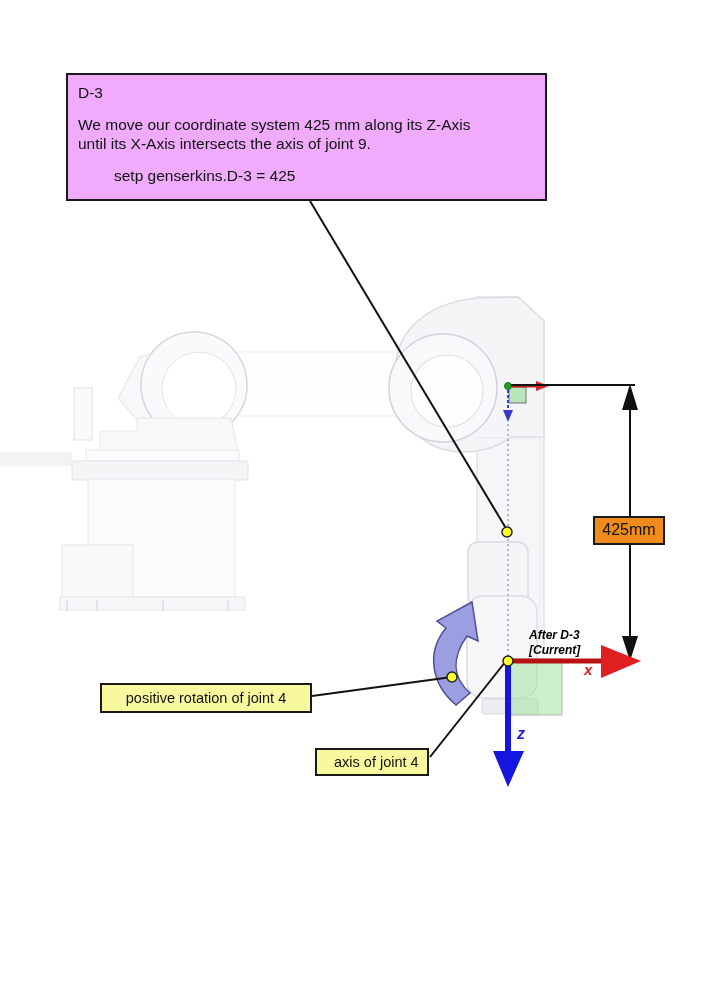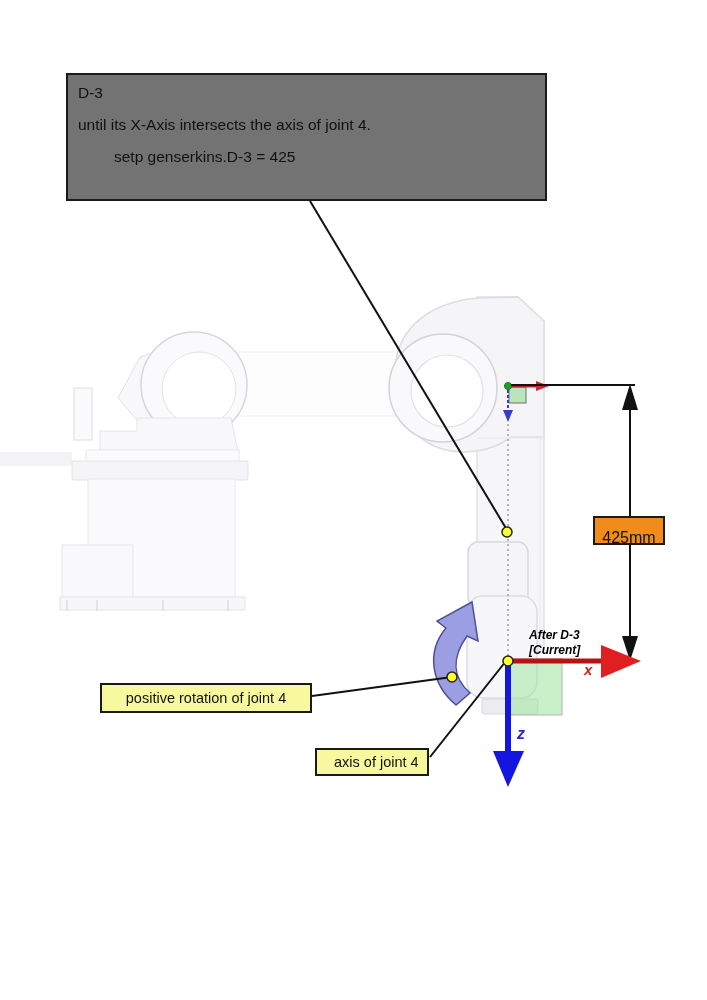--- a/index.html
+++ b/index.html
@@ -4,39 +4,39 @@
 <style>
   html,body { margin:0; padding:0; }
   body {
     width:707px; height:1000px; background:#ffffff; position:relative;
     font-family:"Liberation Sans", sans-serif; overflow:hidden; color:#111;
   }
   svg.scene { position:absolute; left:0; top:0; }
 
   .note-box {
     position:absolute; left:66px; top:73px; width:481px; height:128px;
-    background:#737373; border:2px solid #1a1a1a; box-sizing:border-box;
+    background:#f0abfc; border:2px solid #1a1a1a; box-sizing:border-box;
     padding:8px 10px; font-size:15.5px;
   }
   .note-line { line-height:19px; white-space:nowrap; }
   .note-title { margin-bottom:13px; }
   .note-code  { margin-top:13px;margin-left:36px; }
 
   .callout {
     position:absolute; background:#F8F89E; border:2px solid #1a1a1a;
     box-sizing:border-box; font-size:14.5px; text-align:center;
     white-space:nowrap; overflow:visible;
   }
   .callout-rotation { left:100px; top:683px; width:212px; height:30px; padding:5px 6px; }
   .callout-axis     { left:315px; top:748px; width:114px; height:28px; padding:4px 17px; }
 
   .dim-label {
     position:absolute; left:593px; top:516px; width:72px; height:29px;
     background:#F08C1C; border:2px solid #1a1a1a; box-sizing:border-box;
-    font-size:16px; text-align:center; padding-top:11px; white-space:nowrap;
+    font-size:16px; text-align:center; padding-top:3px; white-space:nowrap;
   }
 
   .frame-caption {
     position:absolute; left:529px; top:628px; font-size:12px; font-weight:bold;
     line-height:15px; color:#000; white-space:nowrap;font-style:italic;
   }
 
   .axis-label-x {
     position:absolute; left:584px; top:661px; color:#DD2222;
     font-size:15px; font-weight:bold; font-style:italic;
@@ -120,21 +120,22 @@
 
   <g fill="#FFFF2A" stroke="#222222" stroke-width="1.5">
     <circle cx="507" cy="532" r="5"></circle>
     <circle cx="508" cy="661" r="5"></circle>
     <circle cx="452" cy="677" r="5"></circle>
   </g>
 </svg>
 
 <div class="note-box">
   <div class="note-line note-title">D-3</div>
-  <div class="note-line">until its X-Axis intersects the axis of joint 4.</div>
+  <div class="note-line">We move our coordinate system  425 mm along its Z-Axis</div>
+  <div class="note-line">until its X-Axis intersects the axis of joint 9.</div>
   <div class="note-line note-code">setp genserkins.D-3 = 425</div>
 </div>
 
 <div class="dim-label">425mm</div>
 
 <div class="frame-caption">
   <div>After D-3</div>
   <div>[Current]</div>
 </div>
 

